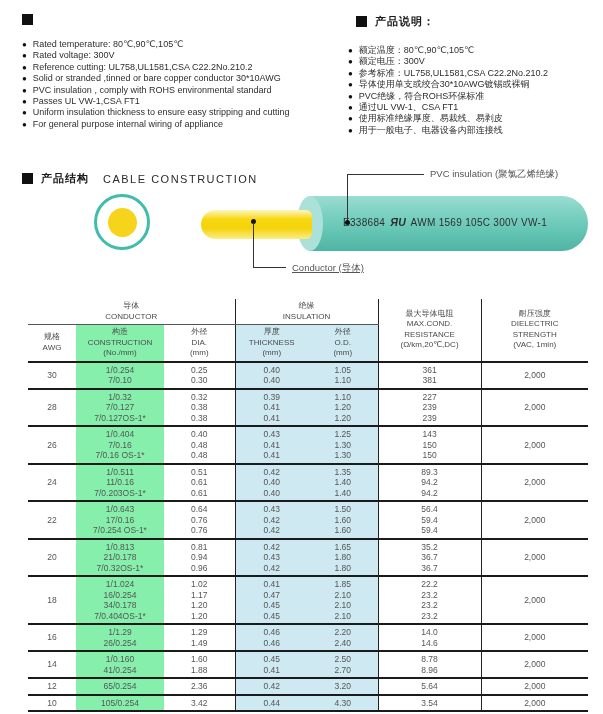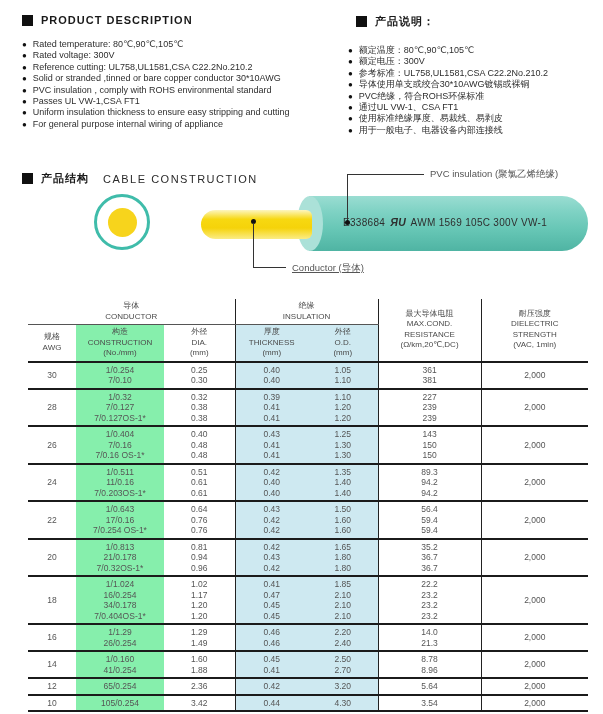--- a/index.html
+++ b/index.html
@@ -46,21 +46,20 @@
   .col-constr{background:#86efac;}
   .col-blue{background:#CEE9F1;}
 </style>
 </head>
 <body>
 
 <div class="page">
 
   <div class="sec-head" style="left:22px;top:14px;">
     <span class="sq"></span>
-    <span class="sec-title">PRODUCT DESCRIPTION</span>
   </div>
   <div class="bullets" style="left:22px;top:40px;width:330px;">
       <div class="bullet-line">
         <span class="dot">●</span>
         <span class="bt">Rated temperature: 80℃,90℃,105℃</span>
       </div>
       <div class="bullet-line">
         <span class="dot">●</span>
         <span class="bt">Rated voltage: 300V</span>
       </div>
@@ -337,21 +336,21 @@
           <td>16</td>
           <td class="col-constr">1/1.29
 26/0.254</td>
           <td class="vline-r">1.29
 1.49</td>
           <td class="col-blue">0.46
 0.46</td>
           <td class="col-blue vline-r">2.20
 2.40</td>
           <td class="vline-r">14.0
-21.3</td>
+14.6</td>
           <td>2,000</td>
         </tr>
         <tr>
           <td>14</td>
           <td class="col-constr">1/0.160
 41/0.254</td>
           <td class="vline-r">1.60
 1.88</td>
           <td class="col-blue">0.45
 0.41</td>

